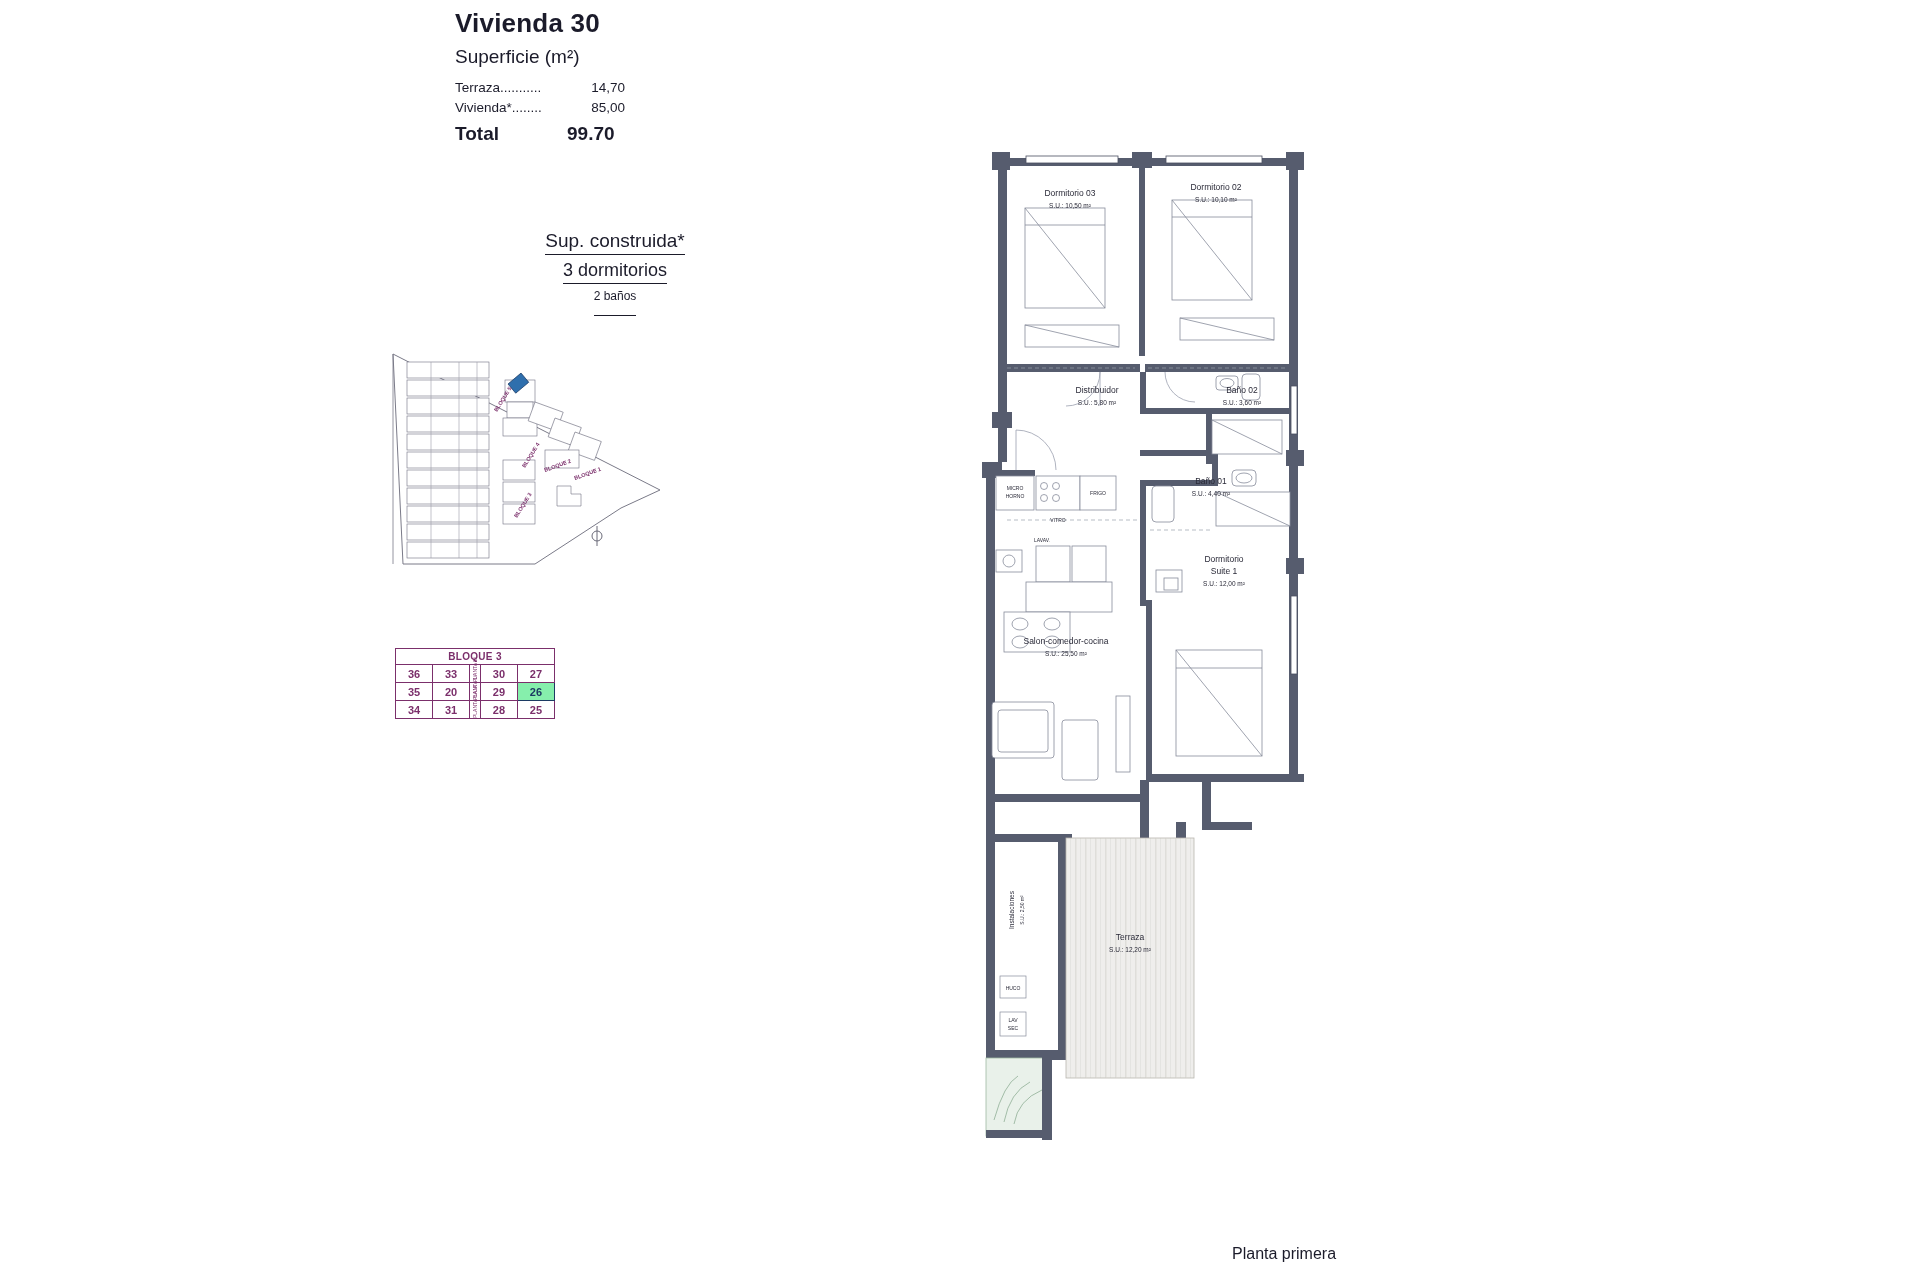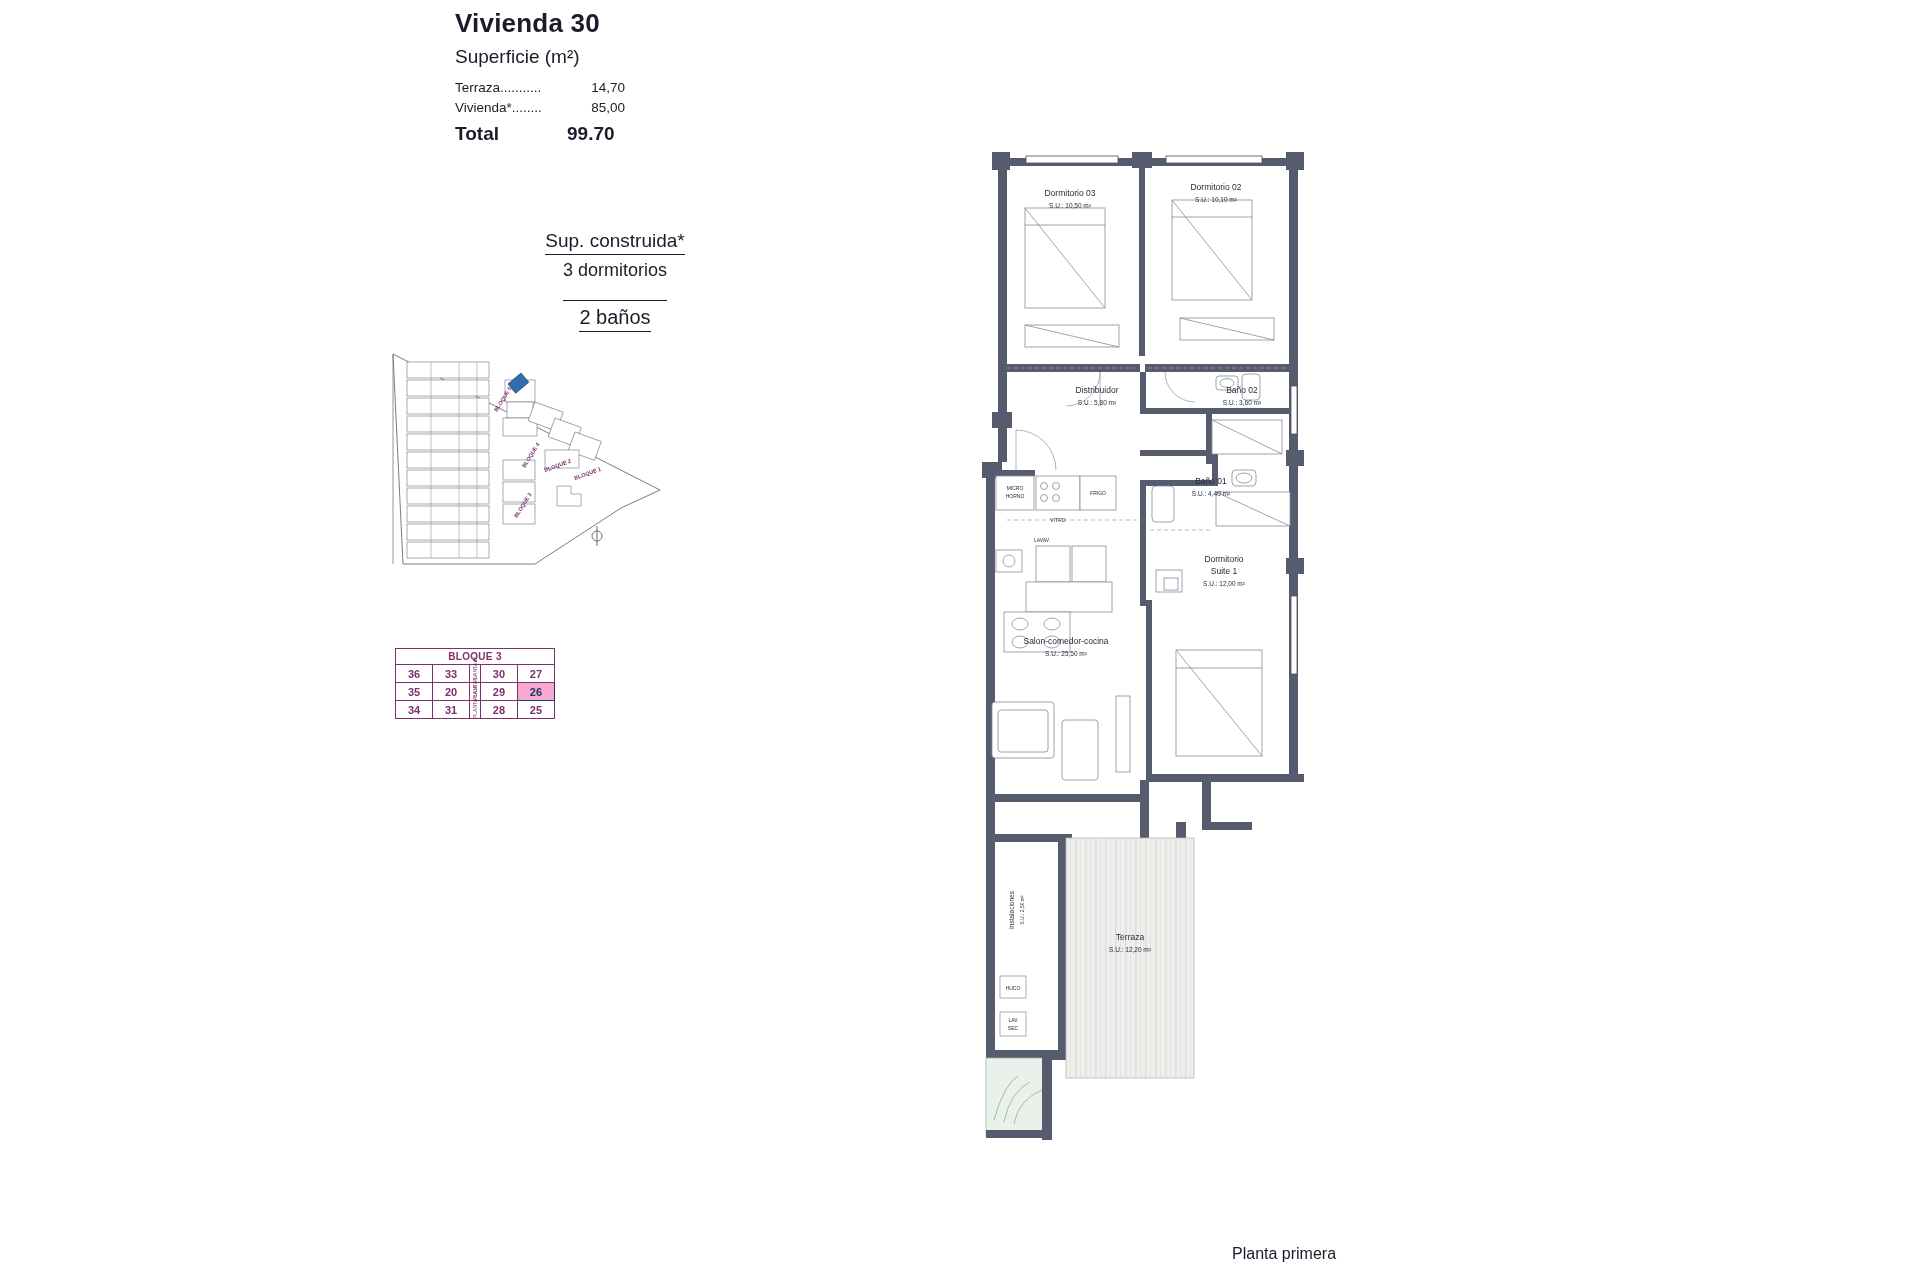--- a/index.html
+++ b/index.html
@@ -20,22 +20,22 @@
   .surf-table{margin-top:10px;font-size:13.5px;line-height:20px;}
   .surf-row{display:flex;}
   .surf-row .lbl{width:108px;white-space:nowrap;}
   .surf-row .val{width:62px;text-align:right;}
   .total-row{display:flex;margin-top:6px;font-size:19px;font-weight:bold;gap:12px;}
   .total-row .lbl{width:100px;}
   .total-row .val{width:70px;text-align:left;}
 
   .constr{position:absolute;left:455px;top:230px;width:320px;text-align:center;}
   .constr .l1{font-size:19px;border-bottom:1px solid #1b1b2a;display:inline-block;padding-bottom:2px;}
-  .constr .l2{font-size:18px;border-bottom:1px solid #1b1b2a;display:inline-block;padding-bottom:19px;margin-top:5px;}
-  .constr .l3{font-size:20px;border-bottom:1px solid #1b1b2a;display:inline-block;padding-bottom:2px;margin-top:5px;}
+  .constr .l2{font-size:18px;border-bottom:1px solid #1b1b2a;display:inline-block;padding-bottom:2px;margin-top:5px;}
+  .constr .l3{font-size:12px;border-bottom:1px solid #1b1b2a;display:inline-block;padding-bottom:12px;margin-top:5px;}
 
   
   .siteplan{position:absolute;left:385px;top:340px;width:320px;height:290px;}
   .siteplan svg{display:block;}
 
   
   .bloque{position:absolute;left:395px;top:648px;width:160px;}
   .bloque .hdr{
     border:1px solid #7b2f6b;border-bottom:none;
     font-size:10px;font-weight:bold;text-align:center;color:#7b2f6b;
@@ -43,21 +43,21 @@
   }
   table.grid{border-collapse:collapse;width:160px;}
   table.grid td{
     border:1px solid #7b2f6b;
     color:#7b2f6b;
     font-size:11px;font-weight:bold;
     text-align:center;
     width:33px;height:17px;
     padding:0;
   }
-  table.grid td.sel{background:#f9a8d4;color:#1c3a63;border-color:#1c3a63;}
+  table.grid td.sel{background:#86efac;color:#1c3a63;border-color:#1c3a63;}
   table.grid td.vert{
     width:9px;font-size:5px;font-weight:normal;
     letter-spacing:0;line-height:6px;
     writing-mode:vertical-rl;transform:rotate(180deg);
     white-space:nowrap;
   }
 
   
   .floorplan{position:absolute;left:980px;top:150px;width:420px;height:1060px;}
   .floorplan svg{display:block;}

